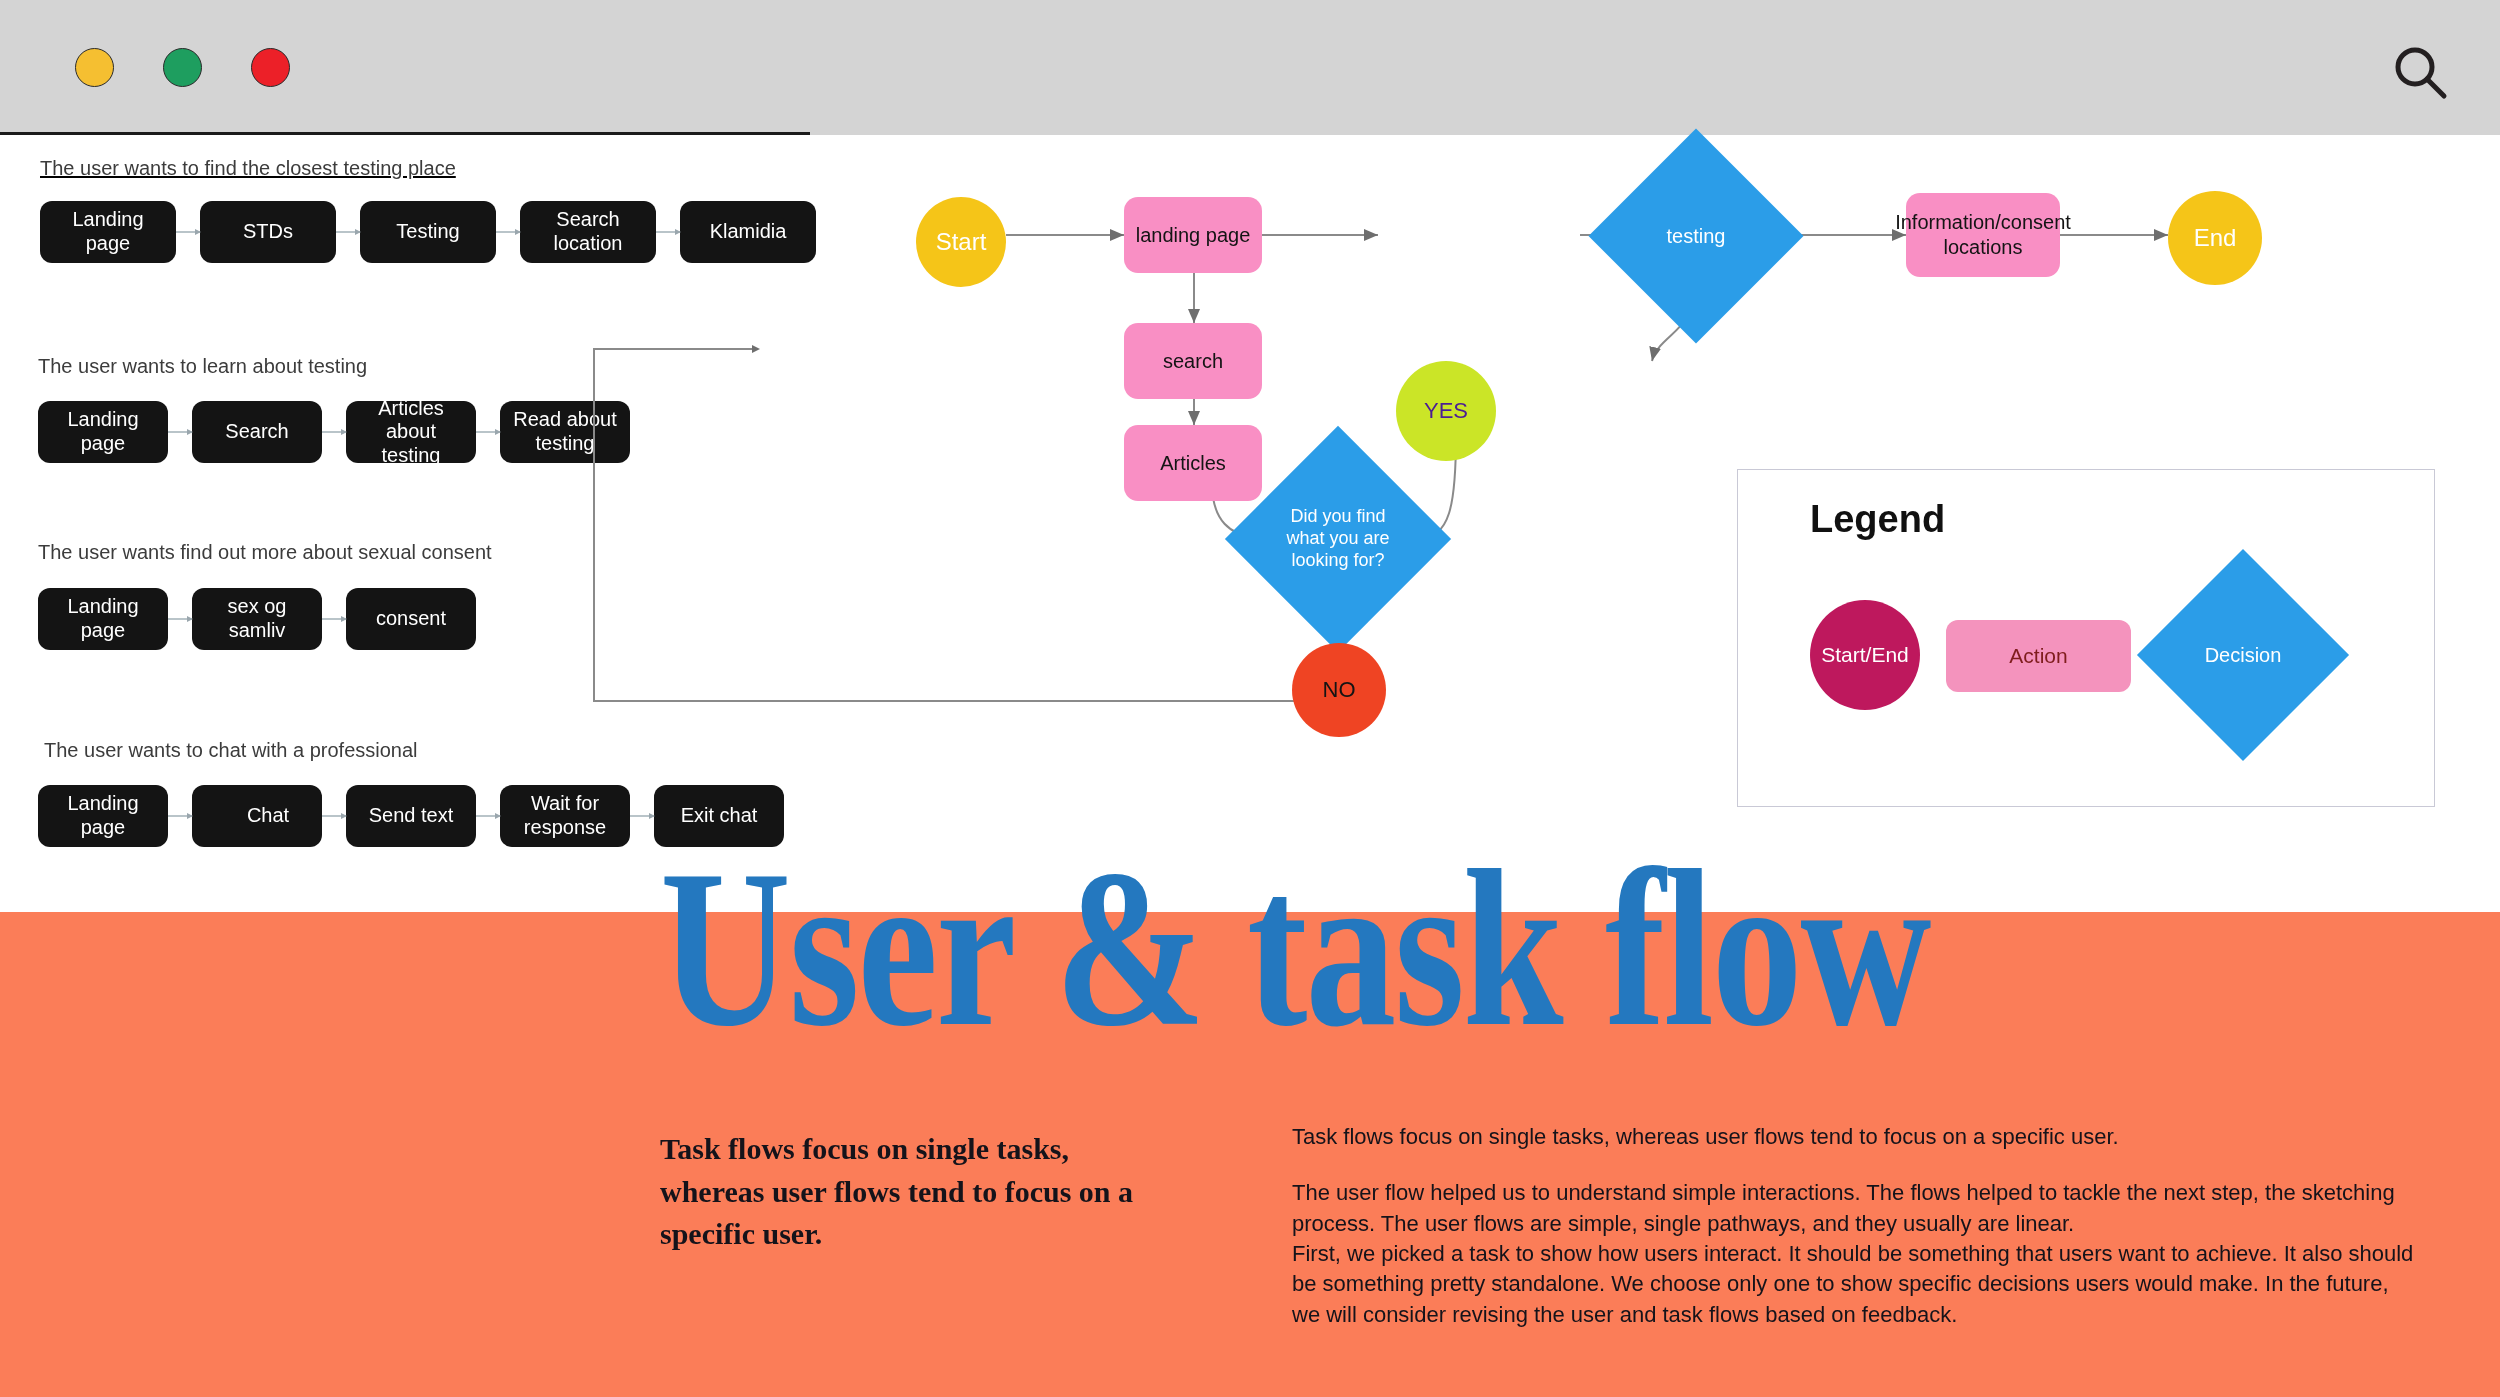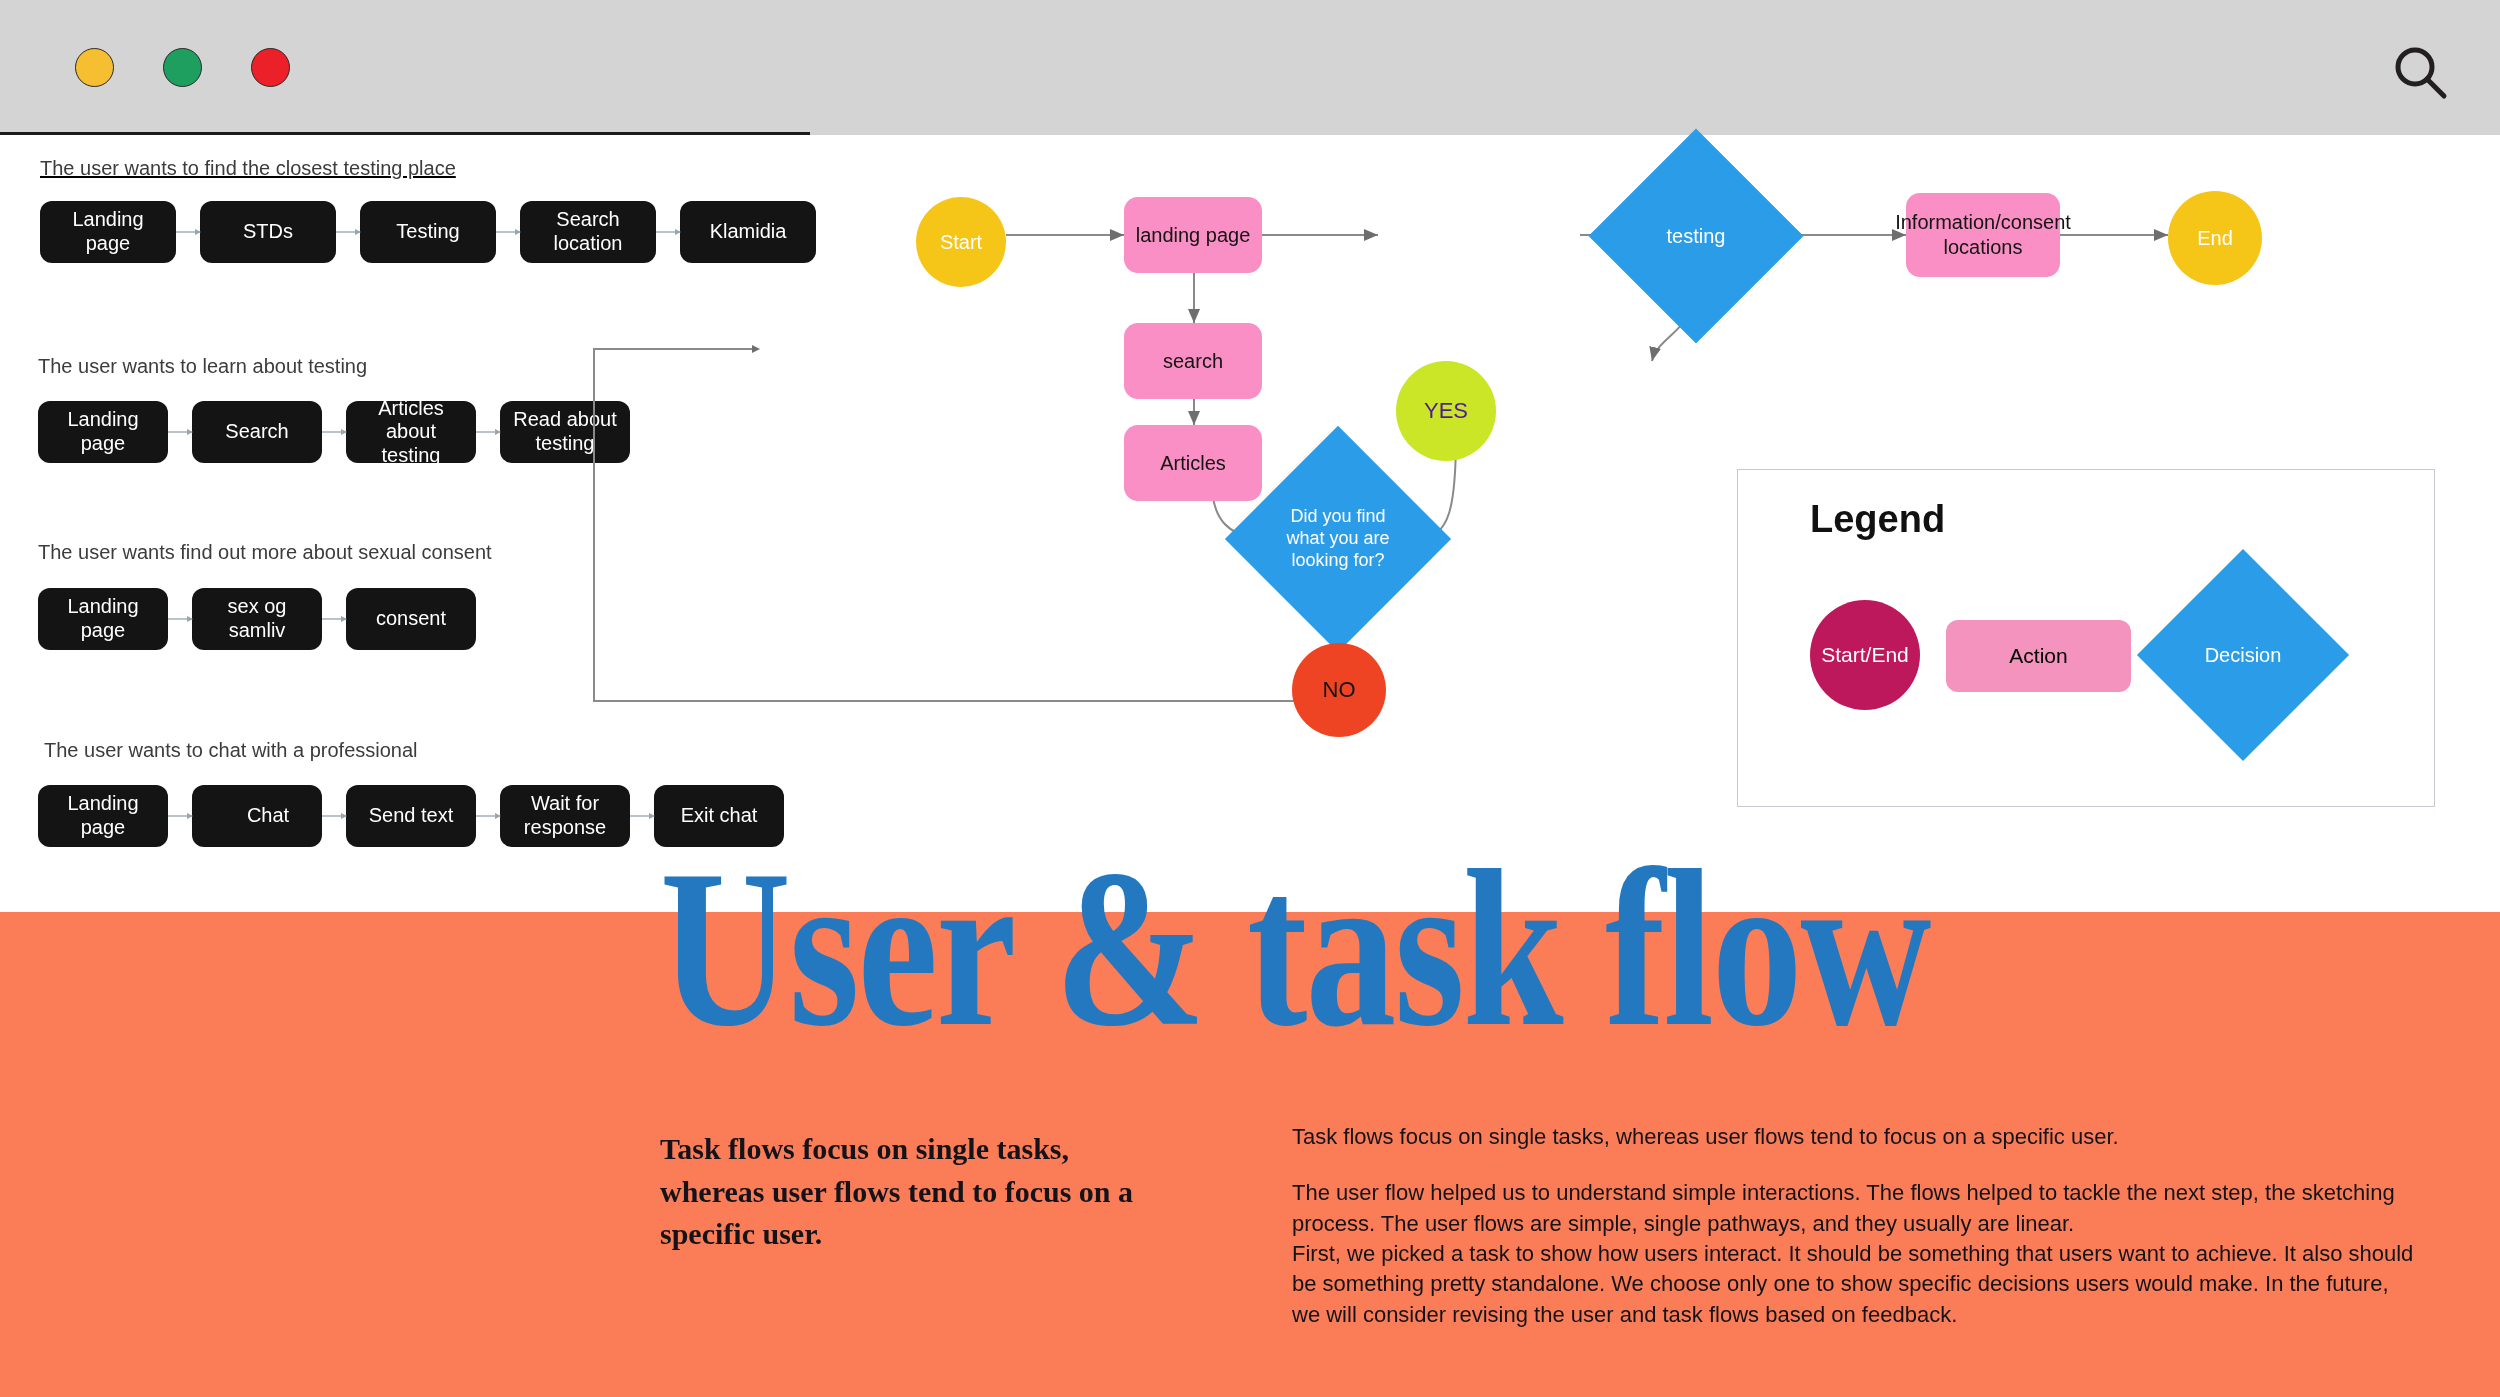--- a/index.html
+++ b/index.html
@@ -64,21 +64,21 @@
   }
 
   
   #flowchart{ position:absolute; left:830px; top:0; width:1670px; height:777px; }
   #flow-svg{ position:absolute; left:0; top:0; }
   .fc-node{
     position:absolute; display:flex; align-items:center; justify-content:center;
     text-align:center; line-height:1.15;
   }
   .fc-term{
-    border-radius:50%; background:#f5c518; color:#ffffff; font-size:20px;
+    border-radius:50%; background:#f5c518; color:#ffffff; font-size:24px;
   }
   .fc-action{
     border-radius:14px; background:#f98fc4; color:#141414; font-size:20px;
     padding:0 10px;
   }
   .fc-decision-wrap{ position:absolute; }
   .fc-diamond{
     position:absolute; left:0; top:0; width:100%; height:100%;
     background:#2b9de8; transform:rotate(45deg);
   }
@@ -100,21 +100,21 @@
     font-size:38px; font-weight:bold; color:#111111;
     font-family:"Liberation Sans", sans-serif;
   }
   #legend-startend{
     position:absolute; left:72px; top:130px; width:110px; height:110px;
     border-radius:50%; background:#be185d; color:#ffffff; font-size:21px;
     display:flex; align-items:center; justify-content:center;
   }
   #legend-action{
     position:absolute; left:208px; top:150px; width:185px; height:72px;
-    border-radius:12px; background:#f493bd; color:#000000; font-size:21px;
+    border-radius:12px; background:#f493bd; color:#7f1d1d; font-size:21px;
     display:flex; align-items:center; justify-content:center;
   }
   #legend-decision{
     position:absolute; left:430px; top:110px; width:150px; height:150px;
   }
   #legend-decision .fc-diamond{ background:#2b9de8; }
 
   
   #orange{
     position:absolute; left:0; top:912px; width:2500px; height:485px;

